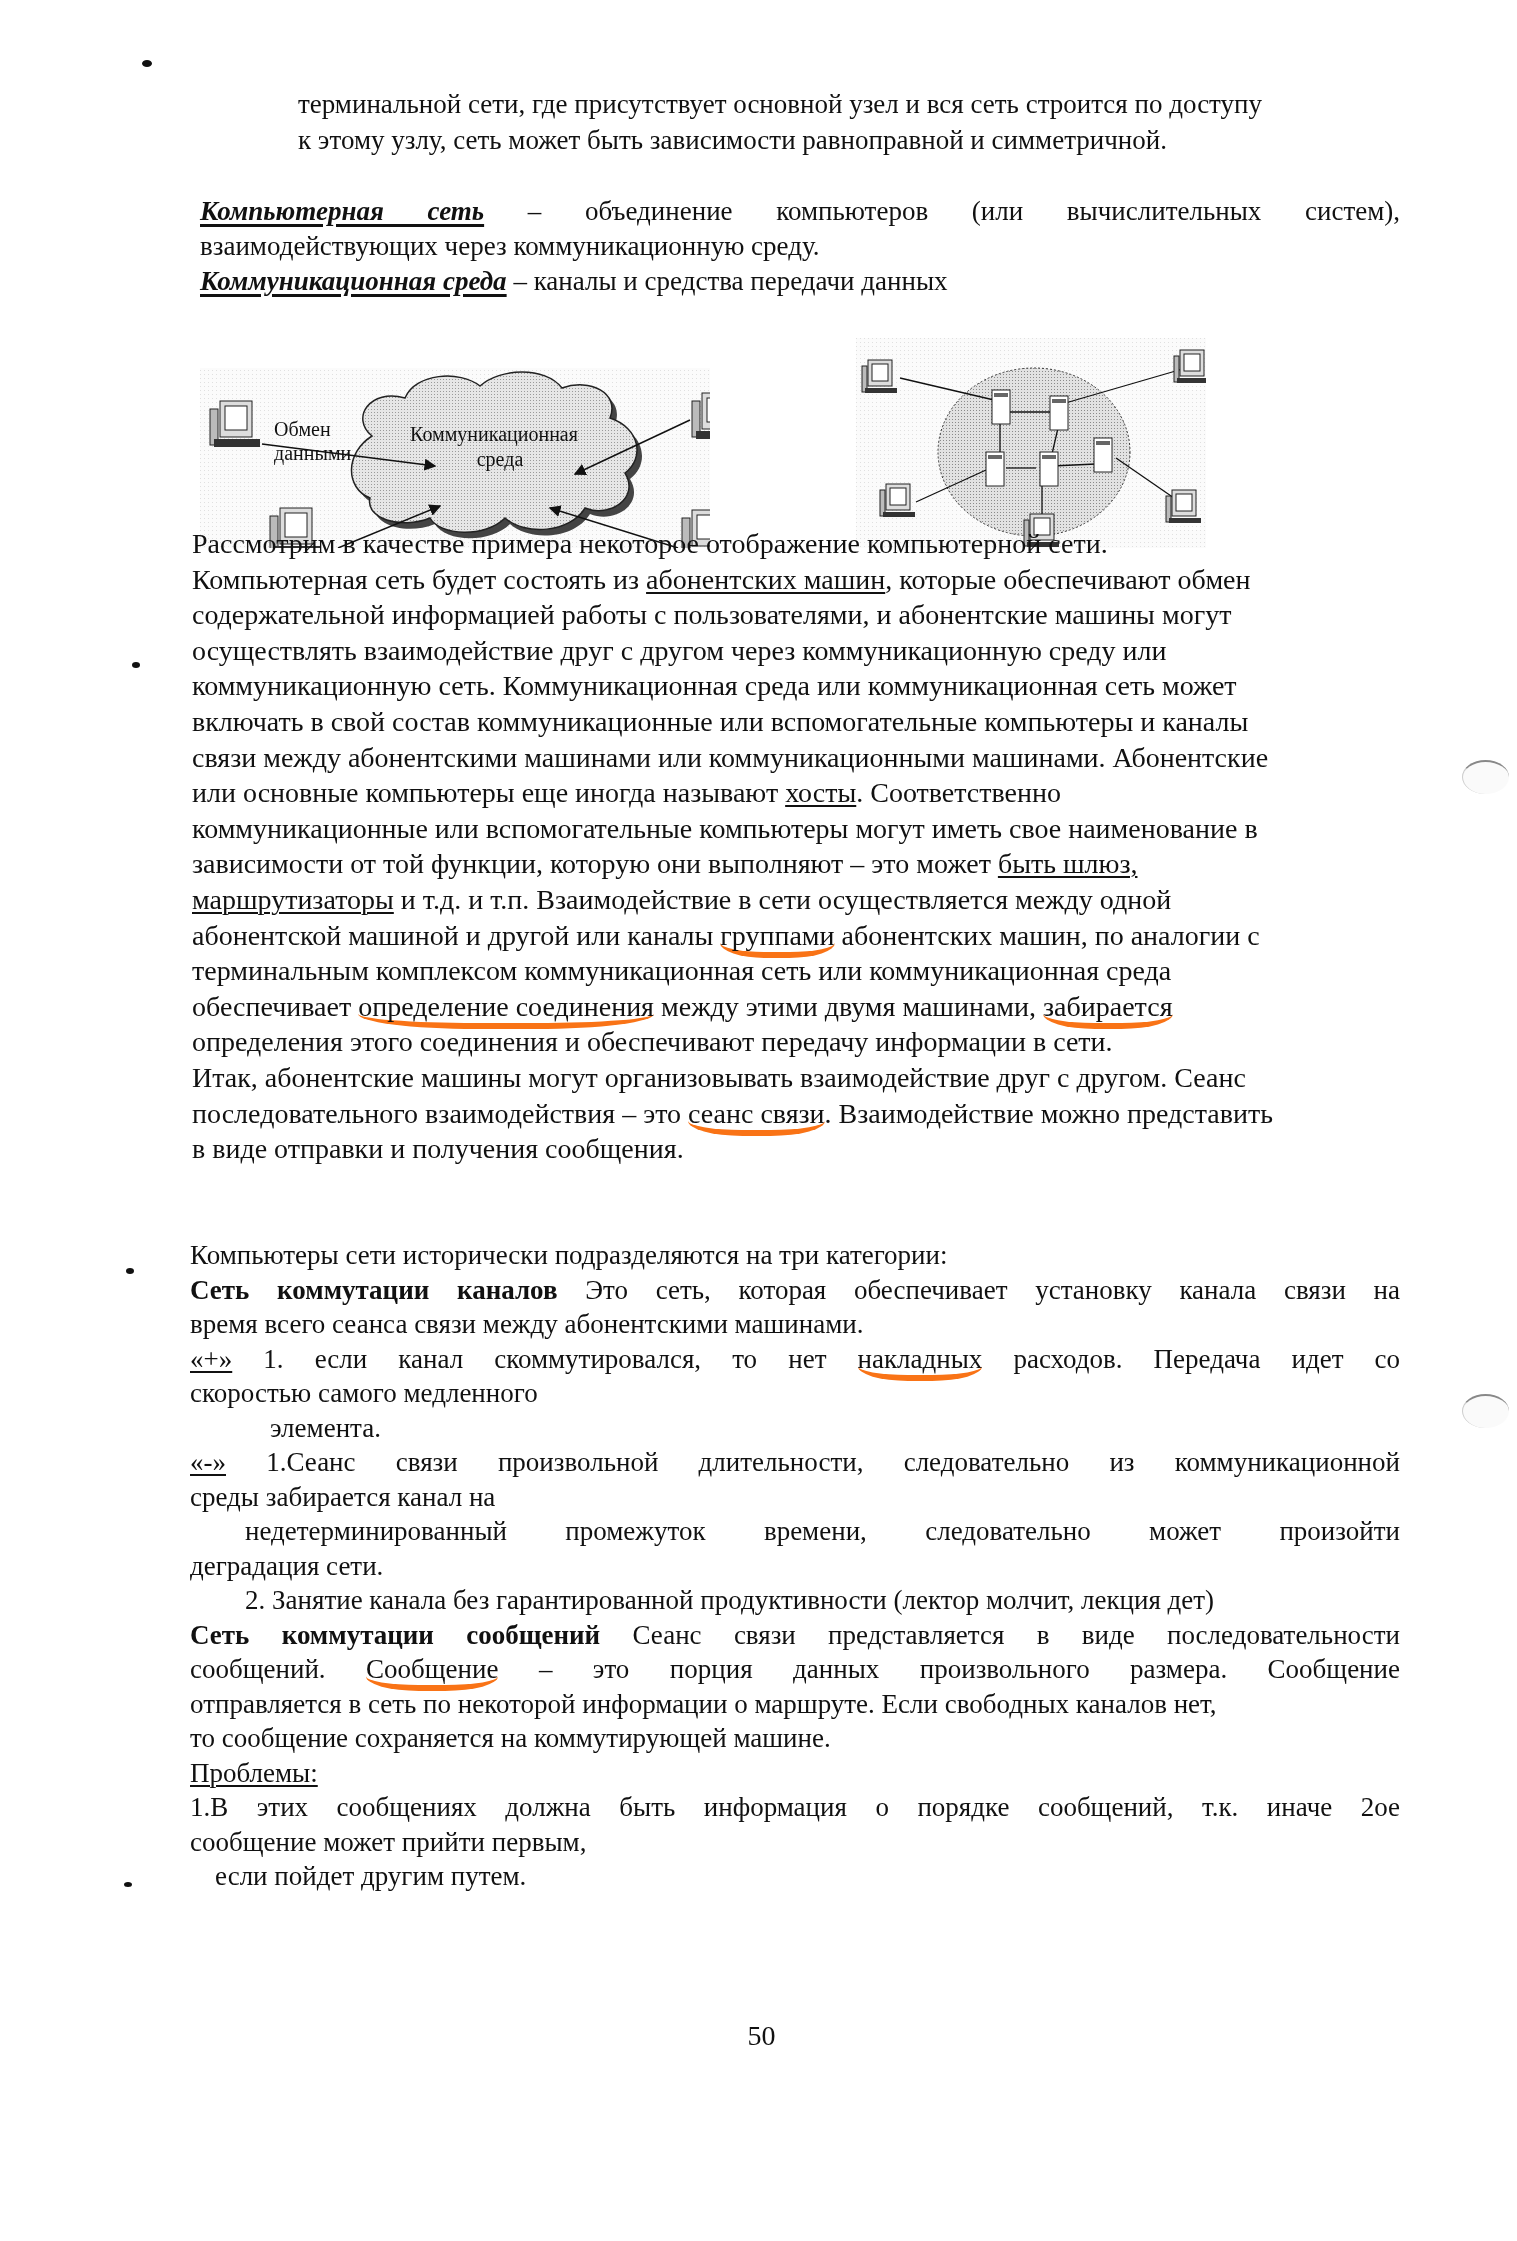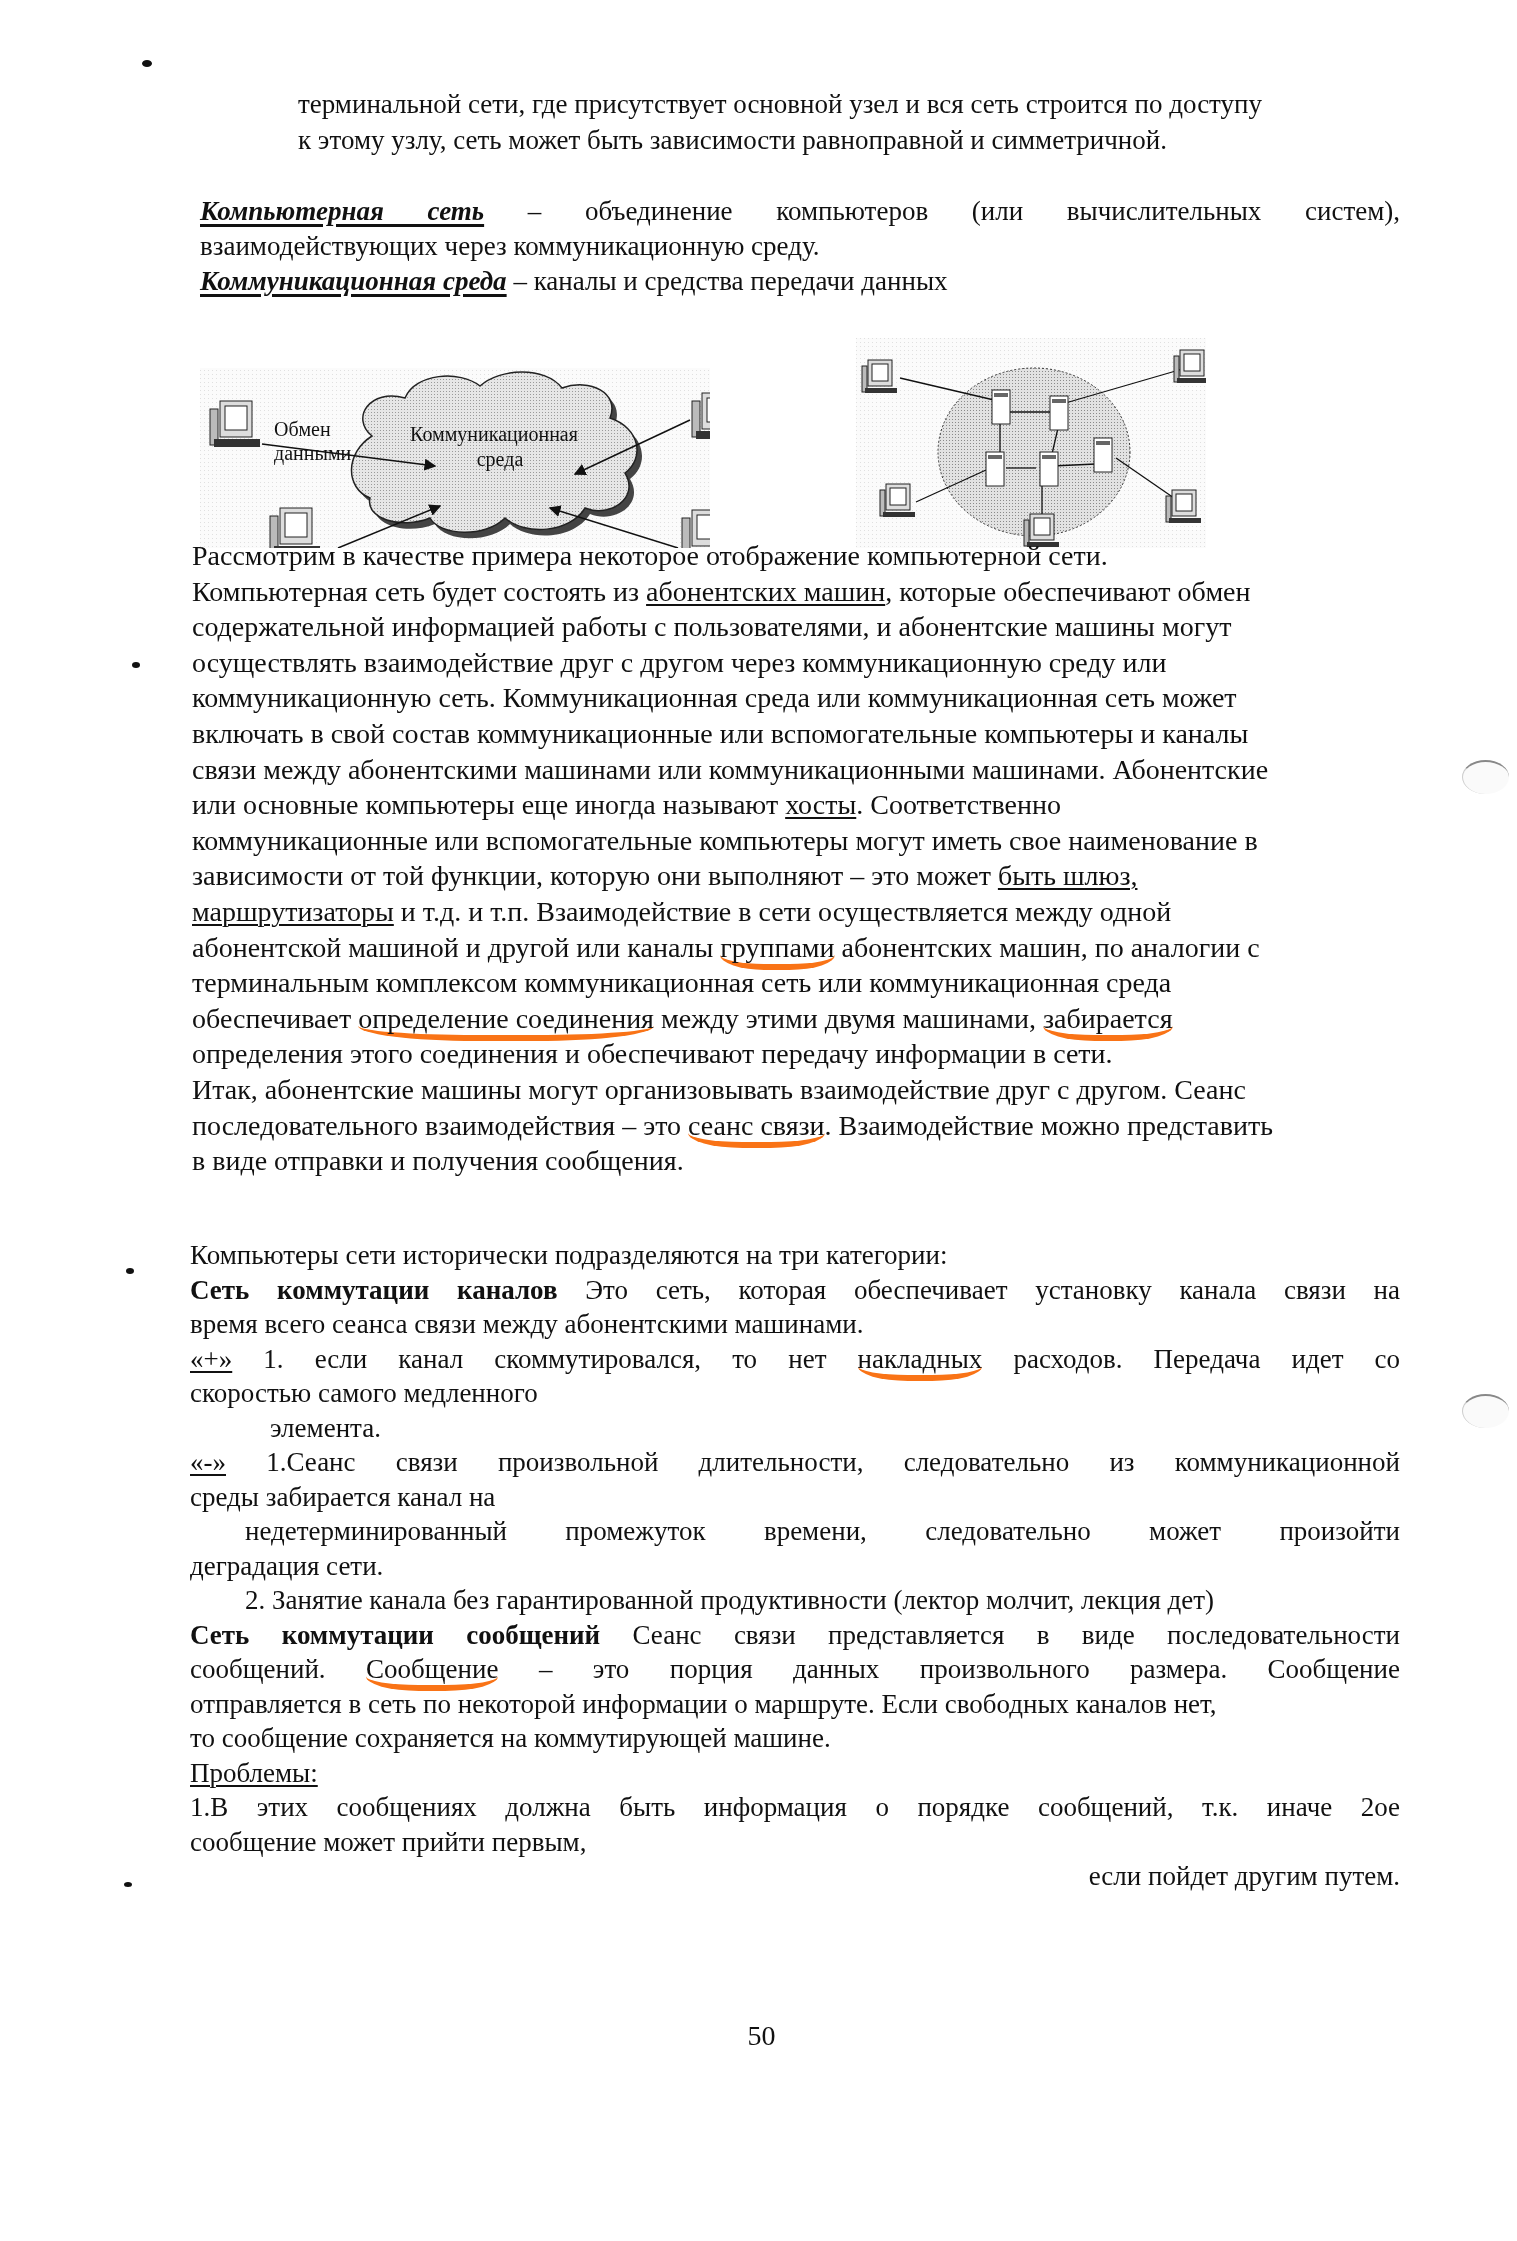--- a/index.html
+++ b/index.html
@@ -10,21 +10,21 @@
     .page { position: absolute; left: 0; top: 0; width: 1517px; height: 2241px; }
     .blk { position: absolute; left: 190px; width: 1208px; line-height: 36px; }
     .line { display: block; white-space: nowrap; }
     .just { text-align: justify; text-align-last: justify; display: block; }
     .ul { text-decoration: underline; text-decoration-thickness: 2px; text-underline-offset: 3px; }
     .pen { border-bottom: 6px solid #f97316; padding-bottom: 1px; border-radius: 0 0 40% 40%; }
     .bi { font-weight: bold; font-style: italic; text-decoration: underline; text-decoration-thickness: 3px; text-underline-offset: 4px; }
     .b { font-weight: bold; }
     .indent2 { padding-left: 80px; }
     .indent3 { padding-left: 55px; }
-    .indent4 { padding-left: 25px; text-align: right; }
+    .indent4 { padding-left: 25px; }
     .dot { position: absolute; width: 10px; height: 7px; background: #111; border-radius: 50%; }
     .hole { position: absolute; width: 46px; height: 32px; border-radius: 50%;
             border-left: 1px solid #ccc; border-top: 2px solid #888; background: #fafafa; }
     .fig { position: absolute; }
     .pagenum { position: absolute; left: 3px; width: 1517px; text-align: center; top: 2020px; font-size: 28px; }
   </style>
 </head>
 <body>
 
 <div class="page">
@@ -175,21 +175,21 @@
         <rect x="3" y="28" width="32" height="5" fill="#333"></rect>
       </g>
     <g transform="translate(168,176)">
         <rect x="0" y="6" width="5" height="26" fill="#bbb" stroke="#222"></rect>
         <rect x="6" y="0" width="24" height="26" fill="#ddd" stroke="#222"></rect>
         <rect x="10" y="4" width="16" height="17" fill="#fff" stroke="#222"></rect>
         <rect x="3" y="28" width="32" height="5" fill="#333"></rect>
       </g>
   </svg>
 
-  <div class="blk" style="top:538px;left:192px;width:1240px;line-height:35.6px;font-size:28px;">
+  <div class="blk" style="top:526px;left:192px;width:1240px;line-height:35.6px;font-size:28px;">
     <span class="line">Рассмотрим в качестве примера некоторое отображение компьютерной сети.</span>
     <span class="line"><span>Компьютерная сеть будет состоять из </span><span class="ul">абонентских машин</span><span>, которые обеспечивают обмен</span></span>
     <span class="line">содержательной информацией работы с пользователями, и абонентские машины могут</span>
     <span class="line">осуществлять взаимодействие друг с другом через коммуникационную среду или</span>
     <span class="line">коммуникационную сеть. Коммуникационная среда или коммуникационная сеть может</span>
     <span class="line">включать в свой состав коммуникационные или вспомогательные компьютеры и каналы</span>
     <span class="line">связи между абонентскими машинами или коммуникационными машинами. Абонентские</span>
     <span class="line"><span>или основные компьютеры еще иногда называют </span><span class="ul">хосты</span><span>. Соответственно</span></span>
     <span class="line">коммуникационные или вспомогательные компьютеры могут иметь свое наименование в</span>
     <span class="line"><span>зависимости от той функции, которую они выполняют – это может </span><span class="ul">быть шлюз,</span></span>

